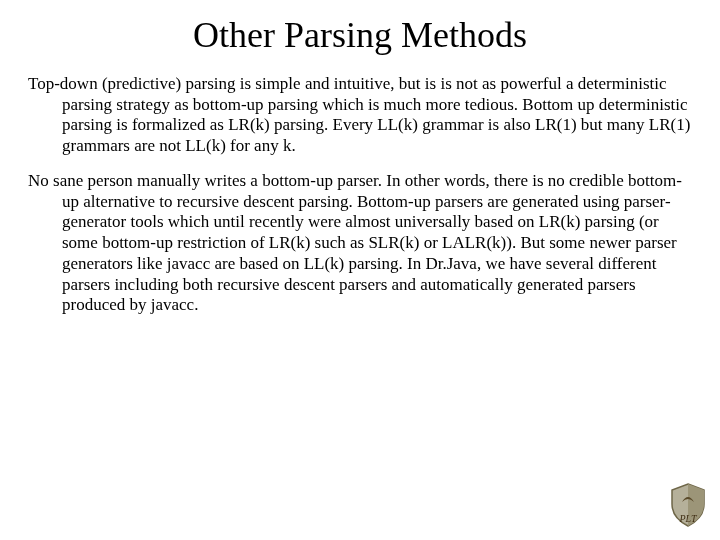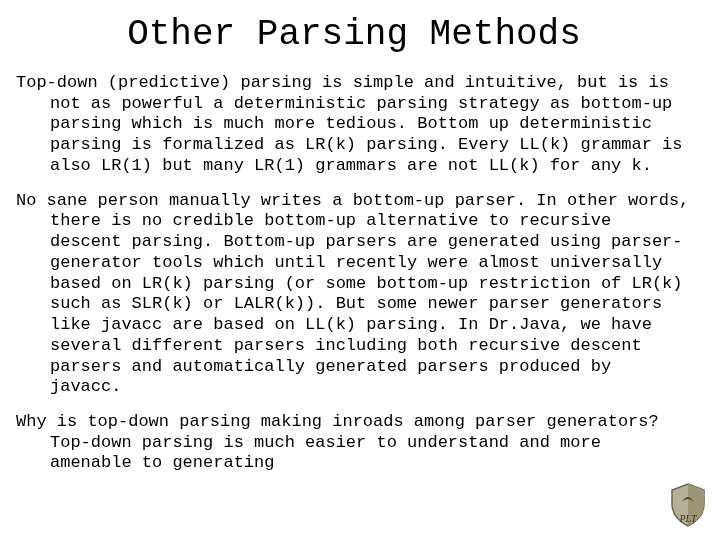--- a/index.html
+++ b/index.html
@@ -7,22 +7,21 @@
     padding: 0;
     width: 720px;
     height: 540px;
     background: #ffffff;
     font-family: "Times New Roman", Times, serif;
     color: #000;
     position: relative;
     overflow: hidden;
   }
   .slide {
-    padding: 10px 28px 0 16px;
-    font-family: Liberation Mono, monospace;
+    padding: 10px 28px 0 28px;
   }
   h1 {
     font-weight: normal;
     font-size: 36px;
     text-align: center;
     margin: 4px 0 18px 0;
   }
   p {
     font-size: 17px;
     line-height: 1.22;
@@ -38,21 +37,20 @@
     height: 46px;
   }
 </style>
 </head>
 <body>
 
 <div class="slide">
   <h1>Other Parsing Methods</h1>
   <p>Top-down (predictive) parsing is simple and intuitive, but is is not as powerful a deterministic parsing strategy as bottom-up parsing which is much more tedious.  Bottom up deterministic parsing is formalized as LR(k) parsing.  Every LL(k) grammar is also LR(1) but many LR(1) grammars are not LL(k) for any k.</p>
   <p>No sane person manually writes a bottom-up parser.  In other words, there is no credible bottom-up alternative to recursive descent parsing.  Bottom-up parsers are generated using parser-generator tools which until recently were almost universally based on LR(k) parsing (or some bottom-up restriction of LR(k) such as SLR(k) or LALR(k)).   But some newer parser generators like javacc are based on LL(k) parsing.  In Dr.Java, we have several different parsers including both recursive descent parsers and automatically generated parsers produced by javacc.</p>
-  <p>Why is top-down parsing making inroads among parser generators?  Top-down parsing is much easier to understand and more amenable to generating</p>
 </div>
 
 <svg class="logo" viewBox="0 0 44 46">
   <path d="M22 2 L38 8 L38 22 Q38 36 22 44 Q6 36 6 22 L6 8 Z" fill="#b5b09a" stroke="#6e6648" stroke-width="1.5"></path>
   <path d="M22 2 L38 8 L38 22 Q38 36 22 44 L22 2 Z" fill="#9c9578"></path>
   <text x="22" y="40" text-anchor="middle" font-family="Georgia, serif" font-size="10" font-style="italic" fill="#402f15">PLT</text>
   <path d="M16 20 Q22 10 28 20 Q22 14 16 20 Z" fill="#5a4a2a"></path>
 </svg>
 
 </body></html>

